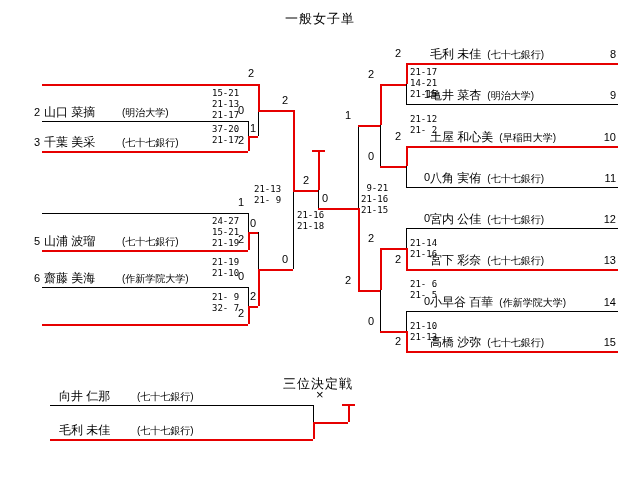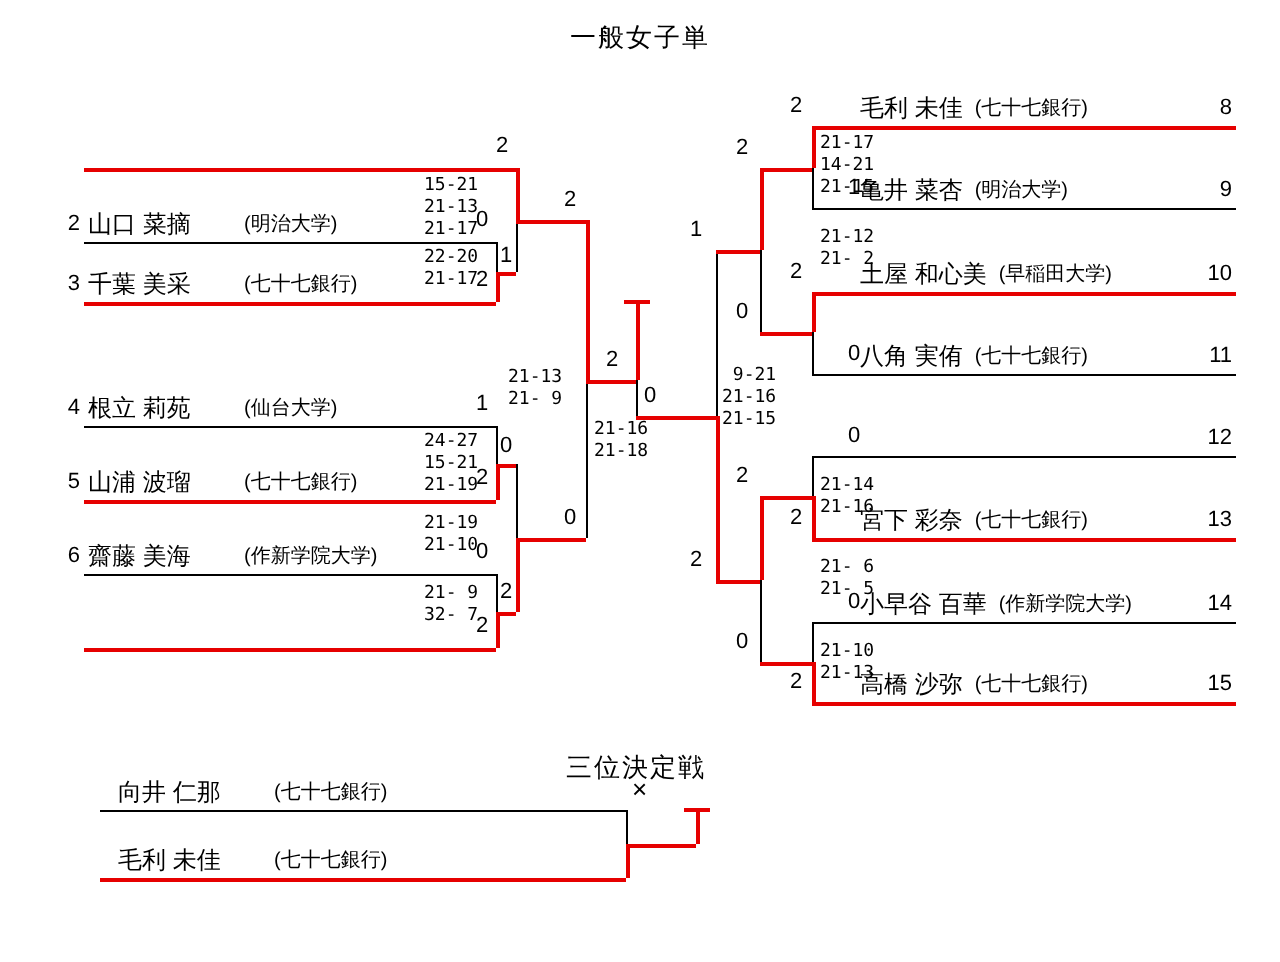--- a/index.html
+++ b/index.html
@@ -91,28 +91,28 @@
   <div class="h" style="left:406px;top:104px;width:212px"></div>
   <div class="H" style="left:406px;top:146px;width:212px"></div>
   <div class="h" style="left:406px;top:187px;width:212px"></div>
   <div class="h" style="left:406px;top:228px;width:212px"></div>
   <div class="H" style="left:406px;top:269px;width:212px"></div>
   <div class="h" style="left:406px;top:311px;width:212px"></div>
   <div class="H" style="left:406px;top:351px;width:212px"></div>
 
   <div class="pr" style="left:26px;top:105px"><span class="sd">2</span><span class="nm">山口 菜摘</span><span class="tm">(明治大学)</span></div>
   <div class="pr" style="left:26px;top:135px"><span class="sd">3</span><span class="nm">千葉 美采</span><span class="tm">(七十七銀行)</span></div>
-  <div class="pr" style="left:26px;top:197px"><span class="sd">4</span><span class="nm">根立 莉苑</span><span class="tm">(仙台大学)</span></div>
   <div class="pr" style="left:26px;top:234px"><span class="sd">5</span><span class="nm">山浦 波瑠</span><span class="tm">(七十七銀行)</span></div>
   <div class="pr" style="left:26px;top:271px"><span class="sd">6</span><span class="nm">齋藤 美海</span><span class="tm">(作新学院大学)</span></div>
 
   <div class="pr" style="left:430px;top:47px"><span class="nm2">毛利 未佳</span><span class="tm">(七十七銀行)</span></div>
   <div class="pr" style="left:430px;top:88px"><span class="nm2">亀井 菜杏</span><span class="tm">(明治大学)</span></div>
   <div class="pr" style="left:430px;top:130px"><span class="nm2">土屋 和心美</span><span class="tm">(早稲田大学)</span></div>
   <div class="pr" style="left:430px;top:171px"><span class="nm2">八角 実侑</span><span class="tm">(七十七銀行)</span></div>
+  <div class="pr" style="left:430px;top:212px"><span class="nm2">宮内 公佳</span><span class="tm">(七十七銀行)</span></div>
   <div class="pr" style="left:430px;top:253px"><span class="nm2">宮下 彩奈</span><span class="tm">(七十七銀行)</span></div>
   <div class="pr" style="left:430px;top:295px"><span class="nm2">小早谷 百華</span><span class="tm">(作新学院大学)</span></div>
   <div class="pr" style="left:430px;top:335px"><span class="nm2">高橋 沙弥</span><span class="tm">(七十七銀行)</span></div>
 
   <span class="rs" style="left:600px;top:49px">8</span>
   <span class="rs" style="left:600px;top:90px">9</span>
   <span class="rs" style="left:600px;top:132px">10</span>
   <span class="rs" style="left:600px;top:173px">11</span>
   <span class="rs" style="left:600px;top:214px">12</span>
   <span class="rs" style="left:600px;top:255px">13</span>
@@ -144,21 +144,21 @@
   <span class="ct" style="left:368px;top:69px">2</span>
   <span class="ct" style="left:368px;top:151px">0</span>
   <span class="ct" style="left:368px;top:233px">2</span>
   <span class="ct" style="left:368px;top:316px">0</span>
   <span class="ct" style="left:345px;top:110px">1</span>
   <span class="ct" style="left:345px;top:275px">2</span>
 
   <span class="sc" style="left:212px;top:88px">15-21</span>
   <span class="sc" style="left:212px;top:99px">21-13</span>
   <span class="sc" style="left:212px;top:110px">21-17</span>
-  <span class="sc" style="left:212px;top:124px">22-20</span>
+  <span class="sc" style="left:212px;top:124px">37-20</span>
   <span class="sc" style="left:212px;top:135px">21-17</span>
   <span class="sc" style="left:212px;top:216px">24-27</span>
   <span class="sc" style="left:212px;top:227px">15-21</span>
   <span class="sc" style="left:212px;top:238px">21-19</span>
   <span class="sc" style="left:212px;top:257px">21-19</span>
   <span class="sc" style="left:212px;top:268px">21-10</span>
   <span class="sc" style="left:212px;top:292px">21- 9</span>
   <span class="sc" style="left:212px;top:303px">32- 7</span>
   <span class="sc" style="left:254px;top:184px">21-13</span>
   <span class="sc" style="left:254px;top:195px">21- 9</span>

